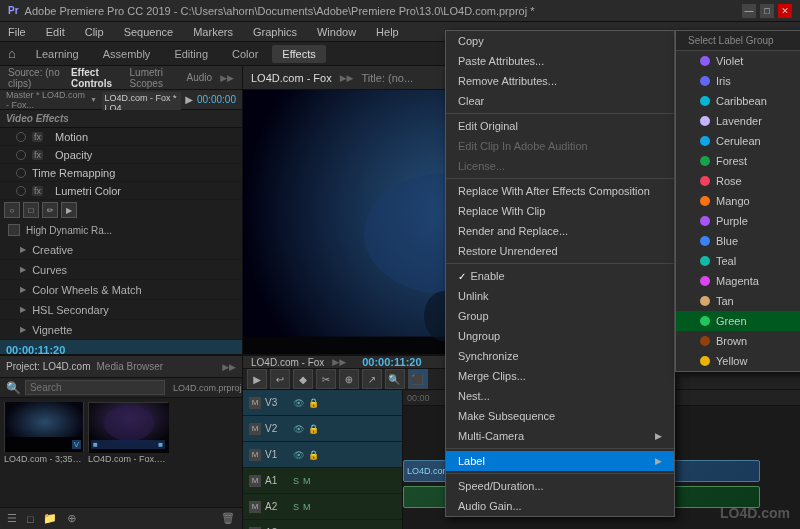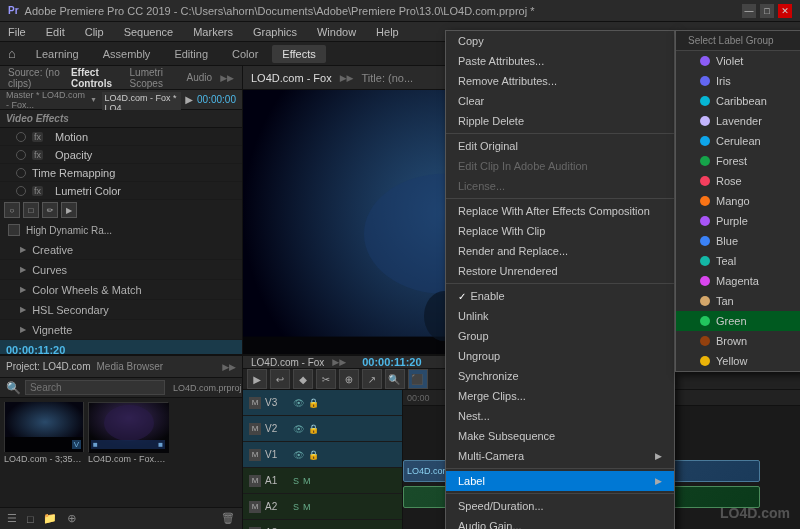--- a/index.html
+++ b/index.html
@@ -999,21 +999,20 @@
     </div>
   </div>
 
 </div>
 
 <div class="context-menu">
   <div class="ctx-item">Copy</div>
   <div class="ctx-item">Paste Attributes...</div>
   <div class="ctx-item">Remove Attributes...</div>
   <div class="ctx-item">Clear</div>
-  <div class="ctx-item">Ripple Delete</div>
   <div class="ctx-separator"></div>
   <div class="ctx-item">Edit Original</div>
   <div class="ctx-item disabled">Edit Clip In Adobe Audition</div>
   <div class="ctx-item disabled">License...</div>
   <div class="ctx-separator"></div>
   <div class="ctx-item">Replace With After Effects Composition</div>
   <div class="ctx-item">Replace With Clip</div>
   <div class="ctx-item">Render and Replace...</div>
   <div class="ctx-item">Restore Unrendered</div>
   <div class="ctx-separator"></div>

